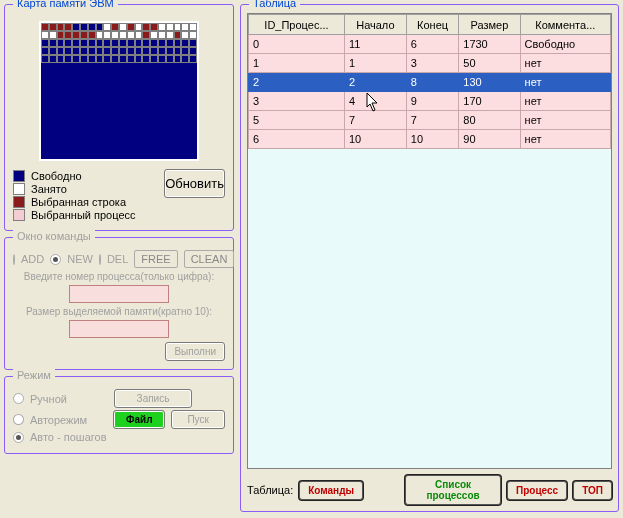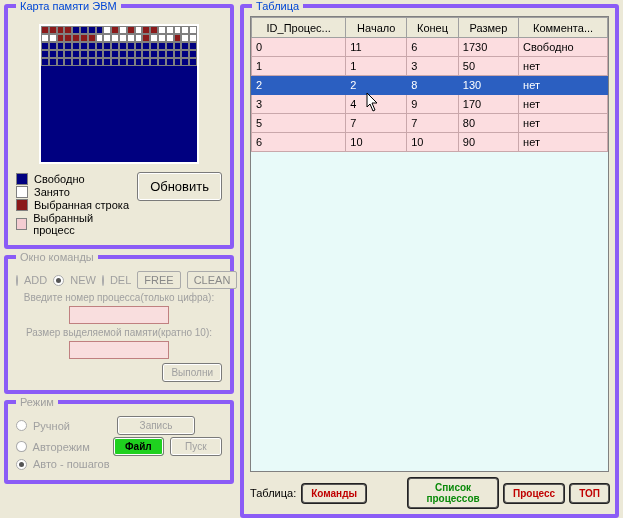--- a/index.html
+++ b/index.html
@@ -8,21 +8,21 @@
     padding: 4px;
     width: 623px;
     height: 518px;
     background: #ece9d8;
     font-family: Tahoma, Arial, sans-serif;
     font-size: 11px;
     color: #000;
     position: relative;
   }
   .fieldset {
-    border: 4px solid #8b5cf6;
+    border: 1px solid #8b5cf6;
     border-radius: 3px;
     position: relative;
     padding: 10px 8px 8px 8px;
     margin: 0 0 6px 0;
   }
   .fieldset > .legend {
     position: absolute;
     top: -8px;
     left: 8px;
     background: #ece9d8;
@@ -68,21 +68,21 @@
   .btn {
     background: #ece9d8;
     border: 1px solid #7a7a7a;
     border-radius: 3px;
     padding: 3px 8px;
     font-family: inherit;
     font-size: 10px;
     cursor: pointer;
     box-shadow: inset 0 0 0 1px #fff;
   }
-  .btn.big { font-size: 13px; padding: 6px 12px; }
+  .btn.big { font-size: 13px; padding: 6px 0; }
   .btn.disabled { color: #a0a0a0; cursor: default; }
   .btn.red-t { color: #c00000; font-weight: bold; border-color:#555; box-shadow: 0 0 0 1px #222; }
   .btn.green { background: #1fd11f; font-weight: bold; }
   .btn.green-t { color: #0a8a0a; font-weight: bold; border-color:#555; box-shadow: 0 0 0 1px #222; margin-left: 36px;}
 
   .cmd-line { display: flex; align-items: center; gap: 6px; margin: 2px 0; }
   .radio { width: 11px; height: 11px; border: 1px solid #aaa; border-radius: 50%; background: #fff; }
   .radio.sel::after { content:""; display:block; width:5px; height:5px; background:#555; border-radius:50%; margin:2px; }
   .cmd-label { color: #a0a0a0; }
   .cmd-btn { border:1px solid #aaa; padding:2px 6px; color:#888; background:#ece9d8; font-size:11px; border-radius:2px;}

